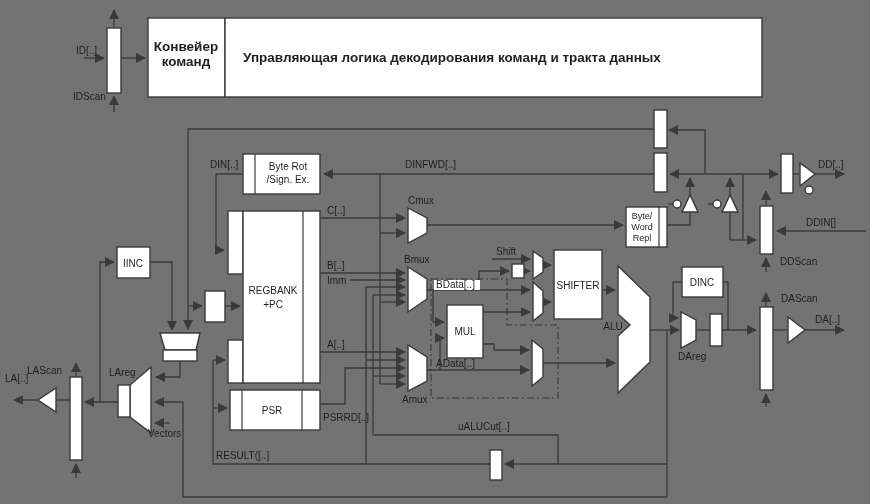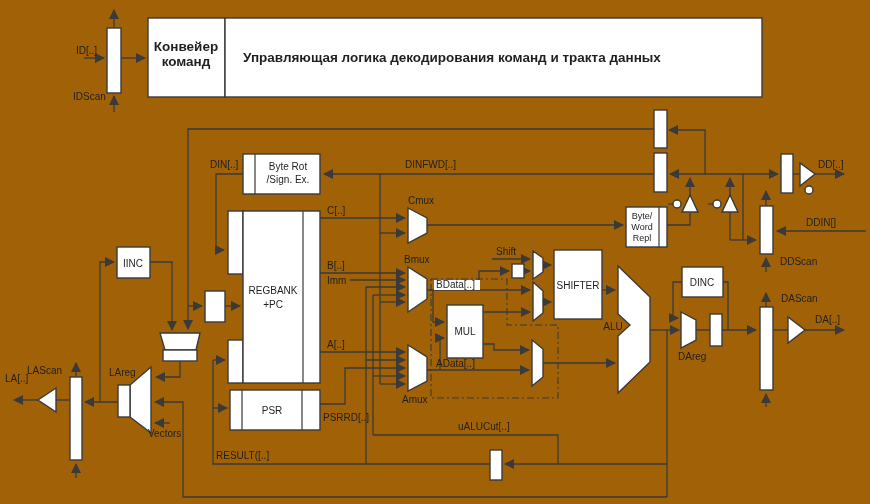--- a/index.html
+++ b/index.html
@@ -1,16 +1,16 @@
 <!DOCTYPE html>
 <html><head>
 <meta charset="utf-8">
 <style>
   html,body{margin:0;padding:0;background:#fff;}
-  .stage{position:relative;width:870px;height:504px;background:#a16207;overflow:hidden;
+  .stage{position:relative;width:870px;height:504px;background:#737373;overflow:hidden;
          font-family:"Liberation Sans", sans-serif;}
   svg{display:block}
   text{font-family:"Liberation Sans", sans-serif;fill:#1f1f1f;font-size:10px;}
   .blk{fill:#ffffff;stroke:#3a3a3a;stroke-width:1.4;}
   .wire{fill:none;stroke:#3a3a3a;stroke-width:1.3;}
   .thin{fill:none;stroke:#3a3a3a;stroke-width:1.2;}
   .dash{fill:none;stroke:#3a3a3a;stroke-width:1.1;stroke-dasharray:7 3 2 3;}
   .hdr{font-size:13.5px;font-weight:bold;}
   .sm{font-size:9px;}
   .mid{text-anchor:middle;}

